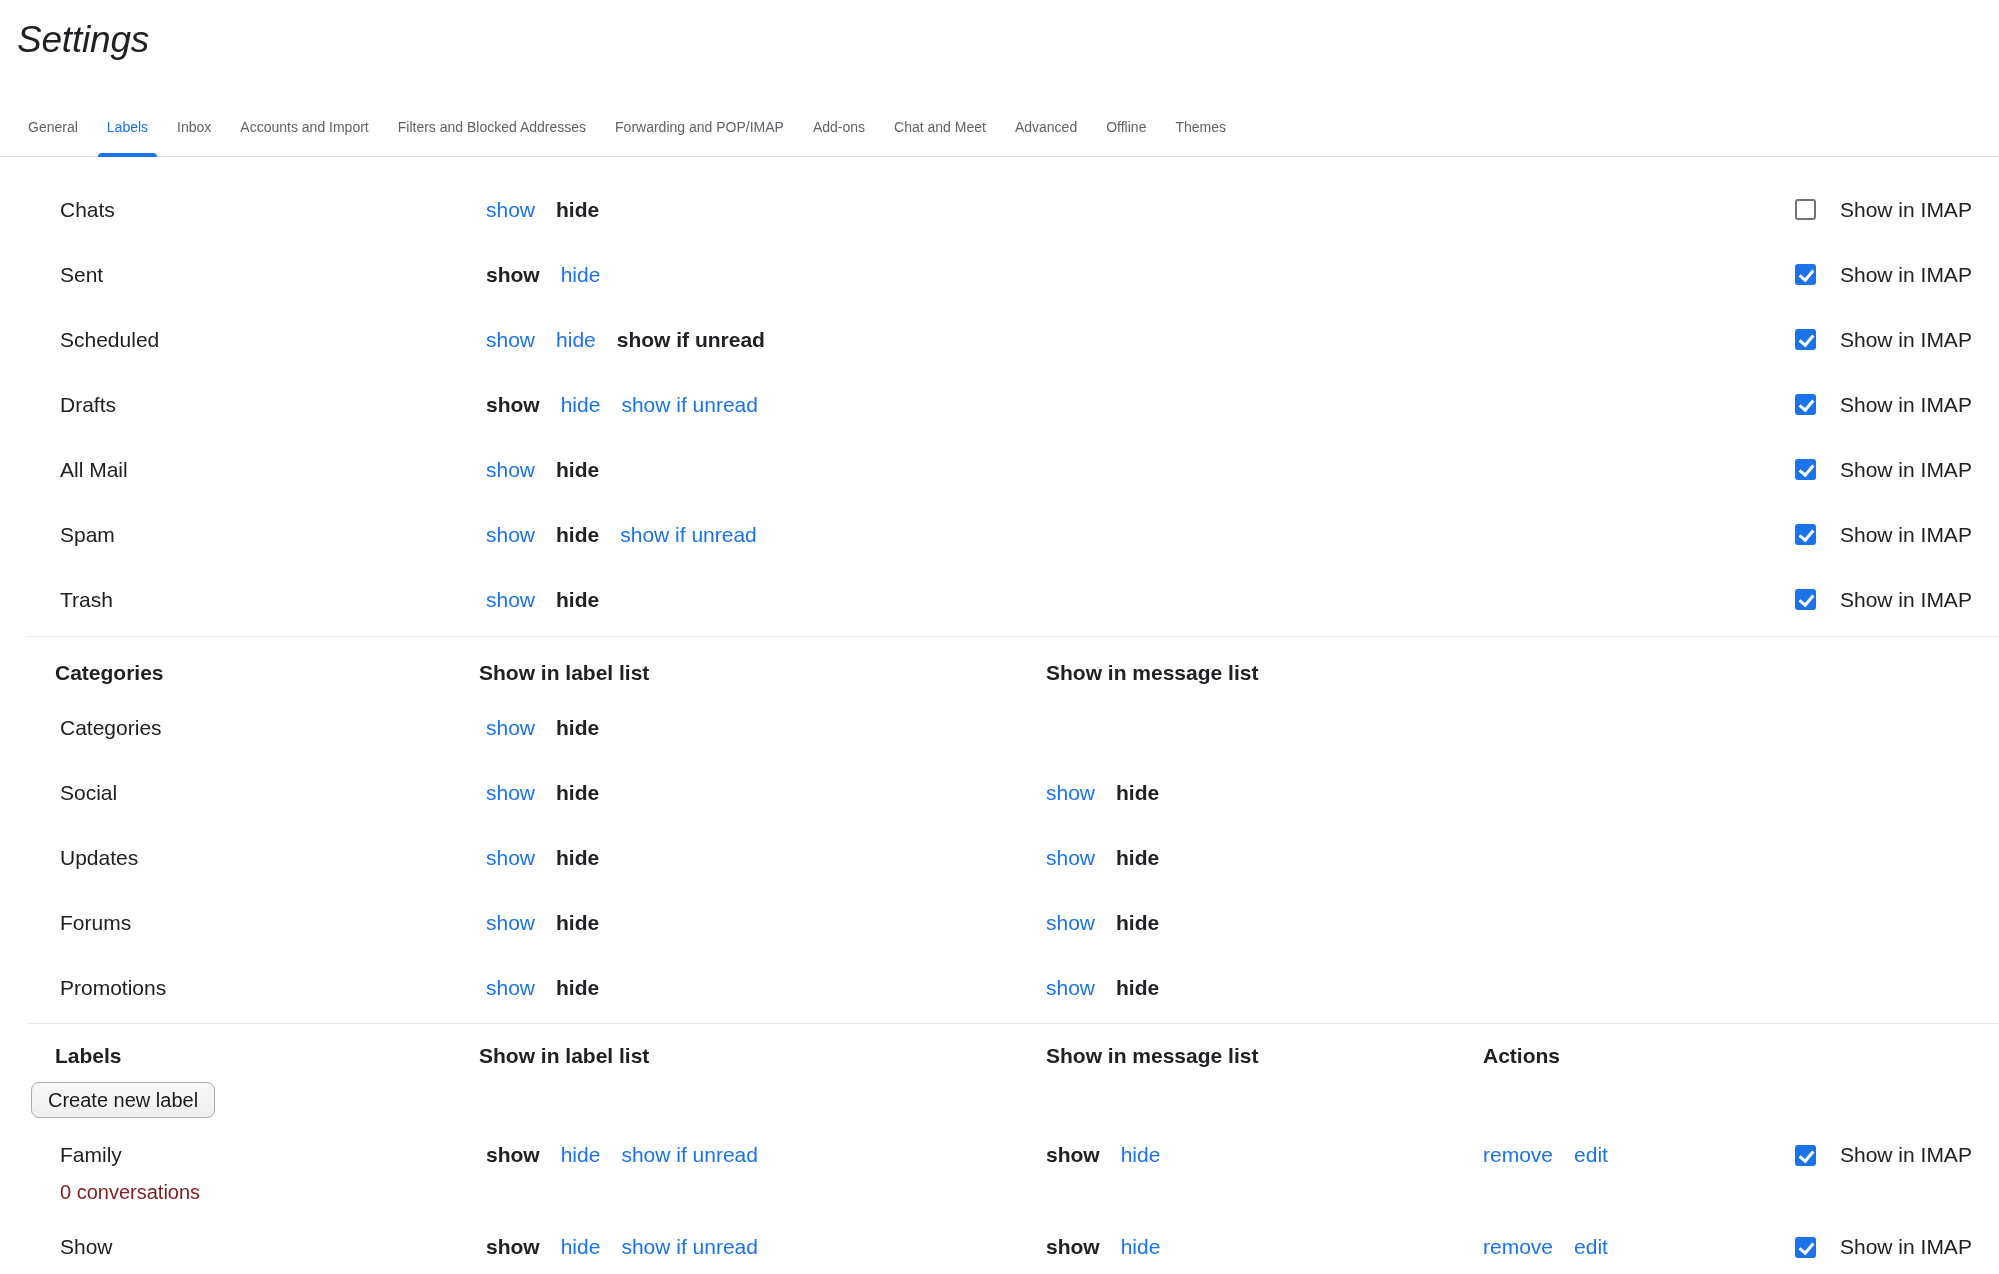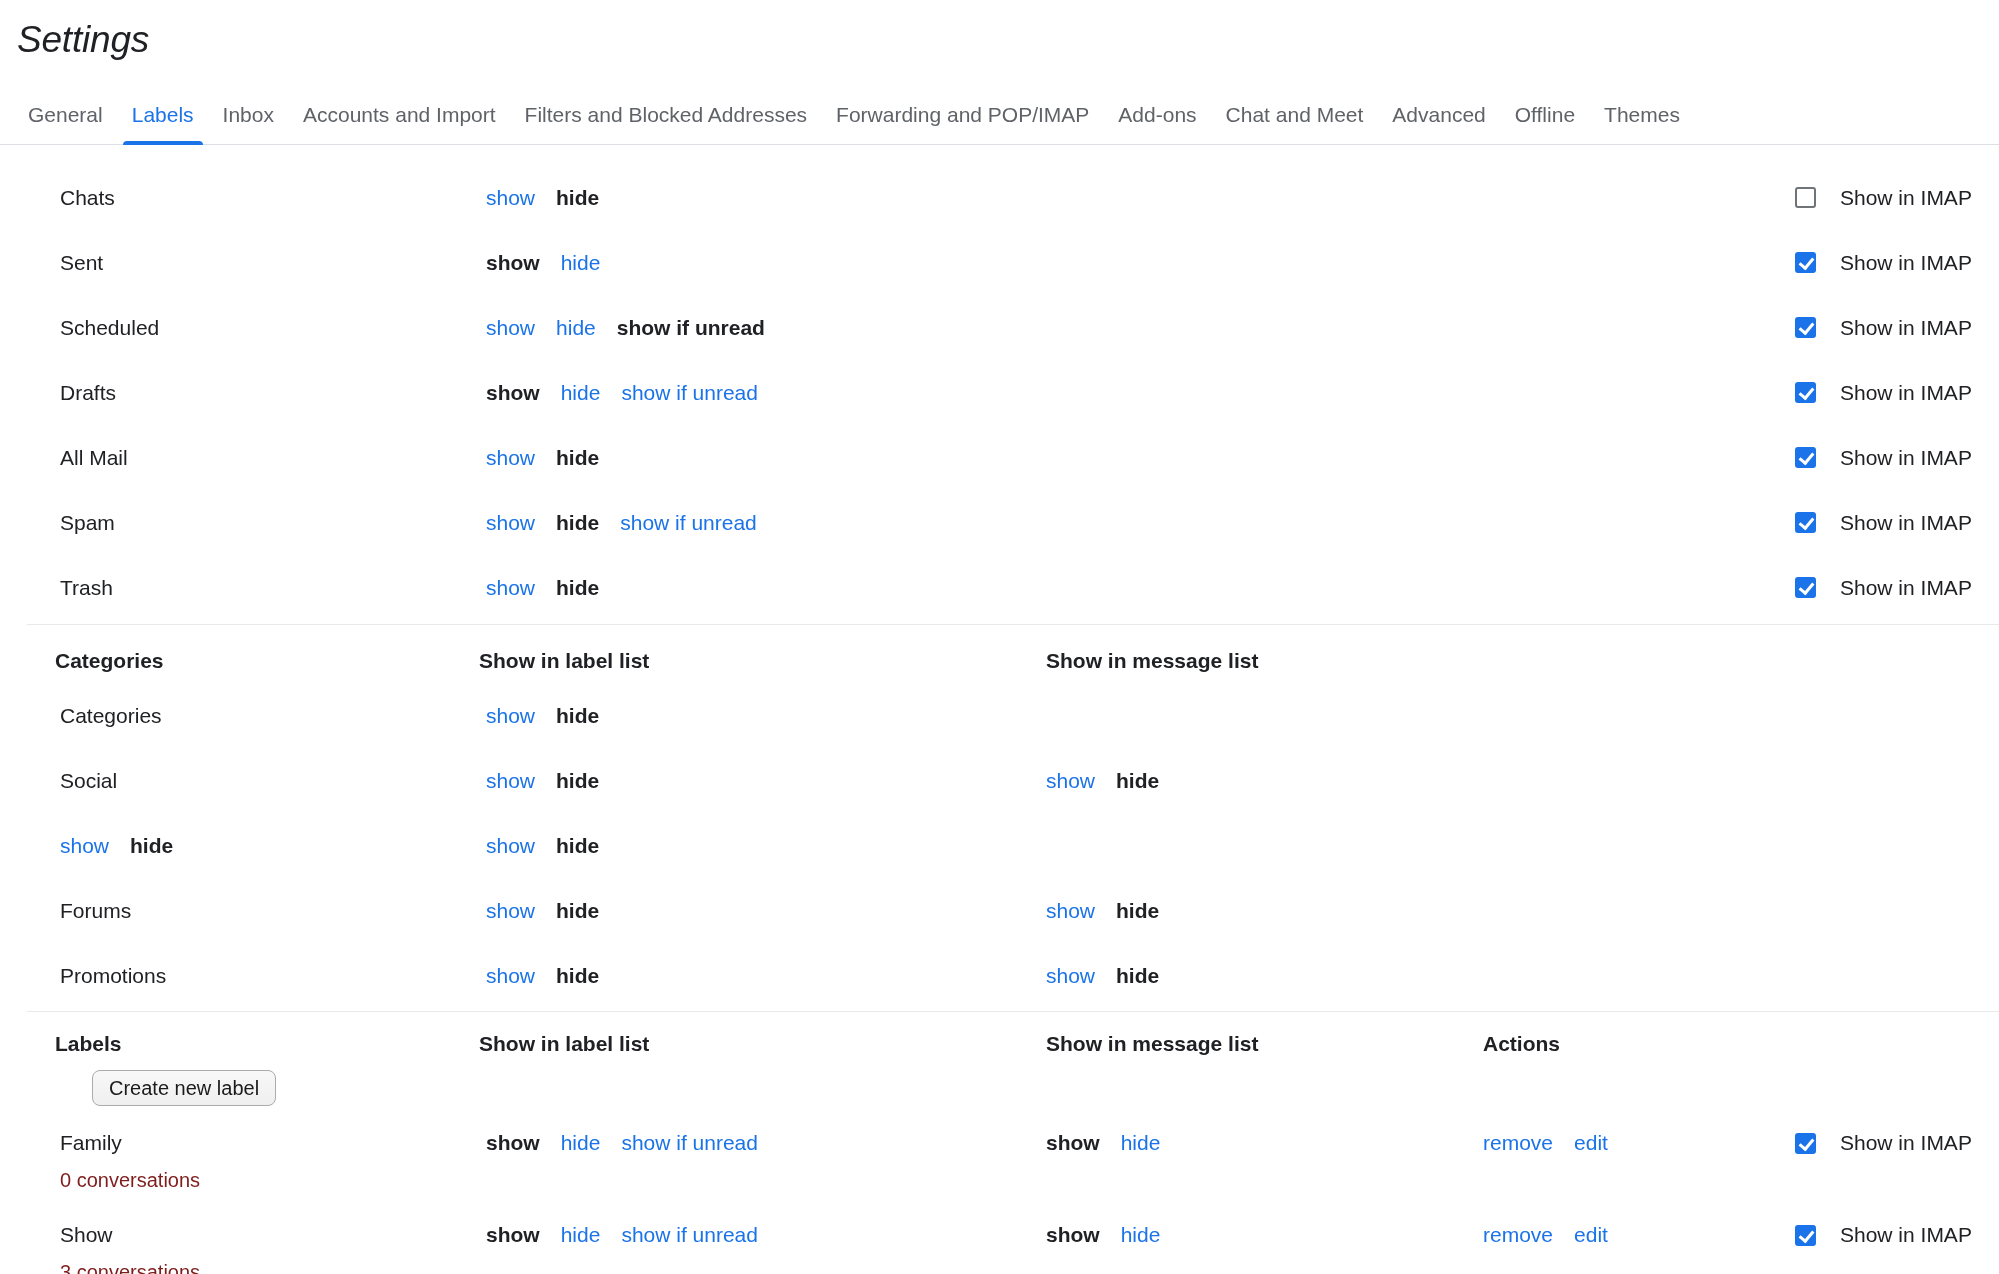--- a/index.html
+++ b/index.html
@@ -12,22 +12,22 @@
   }
   .page-title {
     font-size: 37px; font-weight: 400; color: #202124;
     margin: 18px 0 0 17px; line-height: 43px; letter-spacing: -0.2px; font-style: italic;
   }
   .tabs {
     display: flex; gap: 29px; margin-top: 42px; padding-left: 28px;
     border-bottom: 1px solid #dcdfe3;
   }
   .tab {
-    font-size: 21px; color: #5f6368; line-height: 24px;
-    padding-bottom: 17px; position: relative; white-space: nowrap; cursor: pointer;
+    font-size: 14px; color: #5f6368; line-height: 24px;
+    padding-bottom: 17px; position: relative; white-space: nowrap; cursor: pointer; margin-top: 12px;
   }
   .tab.active { color: #1a73e8; }
   .tab.active::after {
     content: ""; position: absolute; left: -9px; right: -9px; bottom: -1px;
     height: 4px; background: #1a73e8; border-radius: 4px 4px 0 0;
   }
   .sec1 { padding-top: 20px; }
   .sec2 { padding-top: 14px; }
   .sec3 { padding-top: 12px; }
   .row, .sec-header, .label-row {
@@ -52,21 +52,21 @@
   .checkbox.unchecked { border: 2px solid #6f7479; background: #fff; }
   .checkbox.checked { background: #1a73e8; }
   .checkbox.checked::after {
     content: ""; position: absolute; left: 7px; top: 3px;
     width: 6px; height: 11px;
     border: solid #fff; border-width: 0 3px 3px 0;
     transform: rotate(40deg);
   }
   .divider { border: none; border-top: 1px solid #e7e9ec; margin: 4px 0 0 27px; }
   .divider.d2 { margin-top: 3px; }
-  .btn-row { height: 48px; display: flex; align-items: center; padding-left: 92px; }
+  .btn-row { height: 48px; display: flex; align-items: center; padding-left: 31px; }
   .create-btn {
     font-family: inherit; font-size: 20px; color: #1b1b1b;
     background: linear-gradient(#f8f8f8, #efefef);
     border: 1px solid #aaabad; border-radius: 8px;
     height: 36px; padding: 4px 16px; cursor: pointer;
   }
   .label-row { align-items: start; min-height: 92px; }
   .label-row .cell { padding-top: 12px; line-height: 38px; }
   .label-title { line-height: 38px; }
   .label-count { line-height: 37px; color: #7f1d1d; font-size: 20px; }
@@ -214,20 +214,21 @@
       <span class="opt sel">hide</span>
     </div>
     <div class="opts">
       <span class="opt link">show</span>
       <span class="opt sel">hide</span>
     </div>
     <div></div>
       <div></div>
   </div>
   <div class="row">
+    <div>Updates</div>
     <div class="opts">
       <span class="opt link">show</span>
       <span class="opt sel">hide</span>
     </div>
     <div class="opts">
       <span class="opt link">show</span>
       <span class="opt sel">hide</span>
     </div>
     <div></div>
       <div></div>

